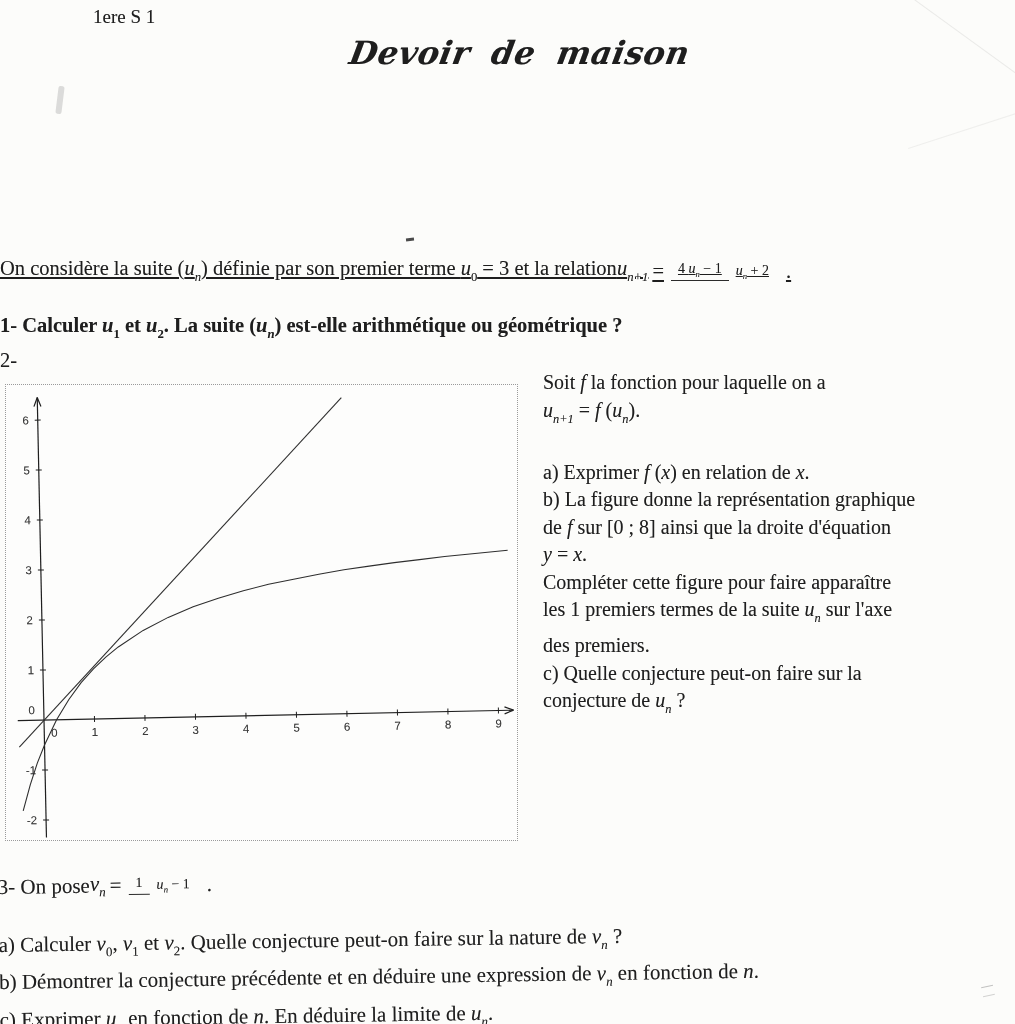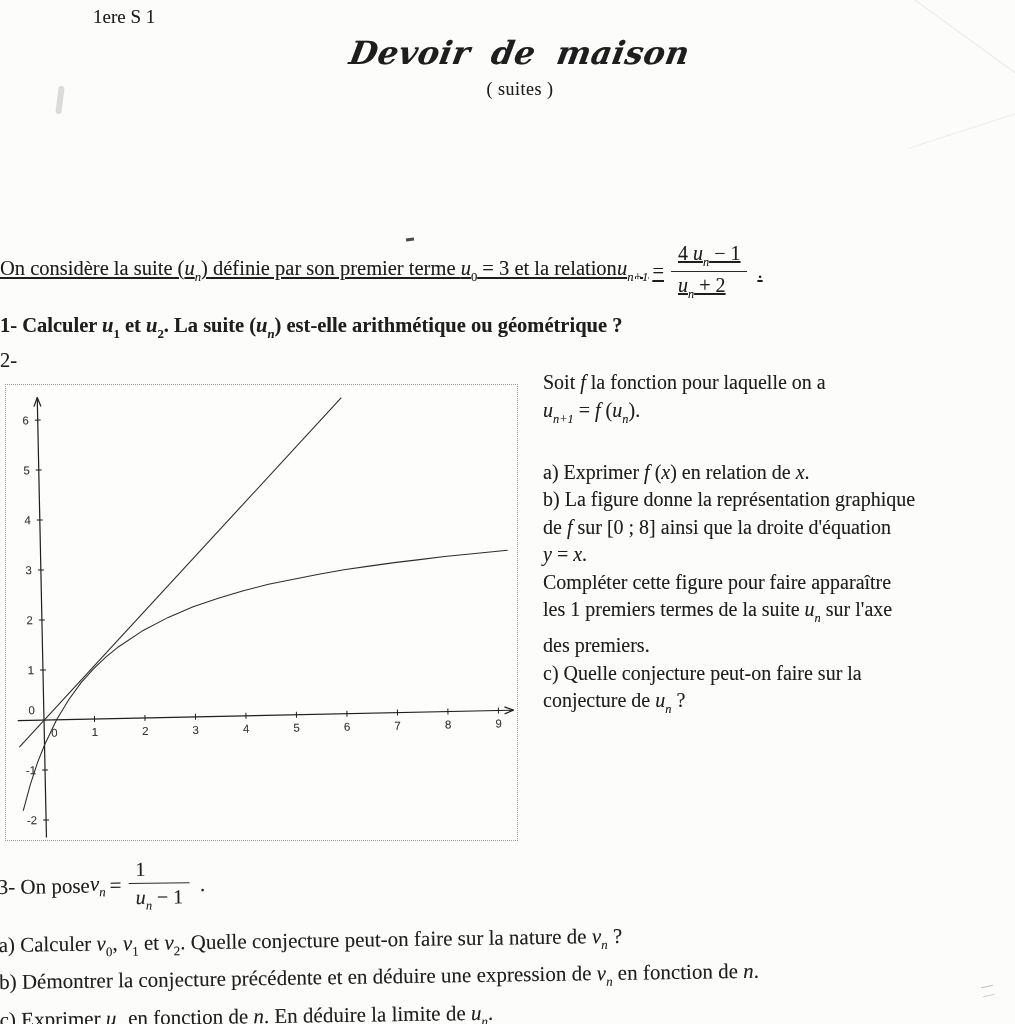--- a/index.html
+++ b/index.html
@@ -20,22 +20,22 @@
     font-family:"DejaVu Serif",serif;font-style:italic;font-weight:bold;
     font-size:32px;transform:skewX(-10deg);display:inline-block;
     word-spacing:10px;letter-spacing:.5px;
   }
   .hw-subtitle{font-size:18px;margin-top:7px;letter-spacing:.5px;}
 
   .intro{left:0;top:236px;height:70px;display:flex;align-items:center;font-size:20.5px;text-decoration:underline;}
   .q1{left:0;top:314px;font-size:20.5px;font-weight:bold;}
   .q2-label{left:0;top:349px;font-size:20.5px;}
 
-  .frac{display:inline-flex;flex-direction:column;
-        vertical-align:middle;margin:0 3px;font-size:20px;line-height:1.15;}
+  .frac{display:inline-flex;flex-direction:row;align-items:center;
+        vertical-align:middle;margin:0 3px;font-size:14px;line-height:1.15;}
   .frac .num{padding:0 7px 2px;border-bottom:1.4px solid #2b2b2b;}
   .frac .den{padding:2px 7px 0;}
   .fpart{display:inline-flex;align-items:center;}
   .feq{margin:0 4px;}
   .fafter{margin-left:7px;}
 
   .figure-box{left:5px;top:384px;width:511px;height:455px;border:1px dotted #9a9a9a;background:rgba(255,255,255,.4);}
   .ax{stroke:#1f1f1f;stroke-width:1.2;}
   .tk{stroke:#1f1f1f;stroke-width:1;}
   .tl{font:11.5px "Liberation Sans",sans-serif;fill:#3a3a3a;}
@@ -62,21 +62,20 @@
 
   <div class="abs smudge"></div>
   <div class="abs crease1"></div>
   <div class="abs crease2"></div>
   <div class="abs stray-dash"></div>
   <div class="abs squiggle"></div>
 
   <div class="abs class-label">1ere S 1</div>
   <div class="abs title-wrap">
     <div class="hw-title">Devoir de maison</div>
-    <div class="hw-subtitle">( suites )</div>
   </div>
 
   <div class="abs intro nowrap">
     <span><span>On considère la suite (</span><span class="it">u</span><span class="it sb">n</span><span>) définie par son premier terme </span><span class="it">u</span><span class="sb">0</span><span> = 3 et la relation  </span></span>
     <span class="fpart">
       <span><span class="it">u</span><span class="it sb">n+1</span></span>
       <span class="feq">=</span>
       <span class="frac">
         <span class="num"><span>4 </span><span class="it">u</span><span class="it sb">n</span><span> − 1</span></span>
         <span class="den"><span class="it">u</span><span class="it sb">n</span><span> + 2</span></span>

